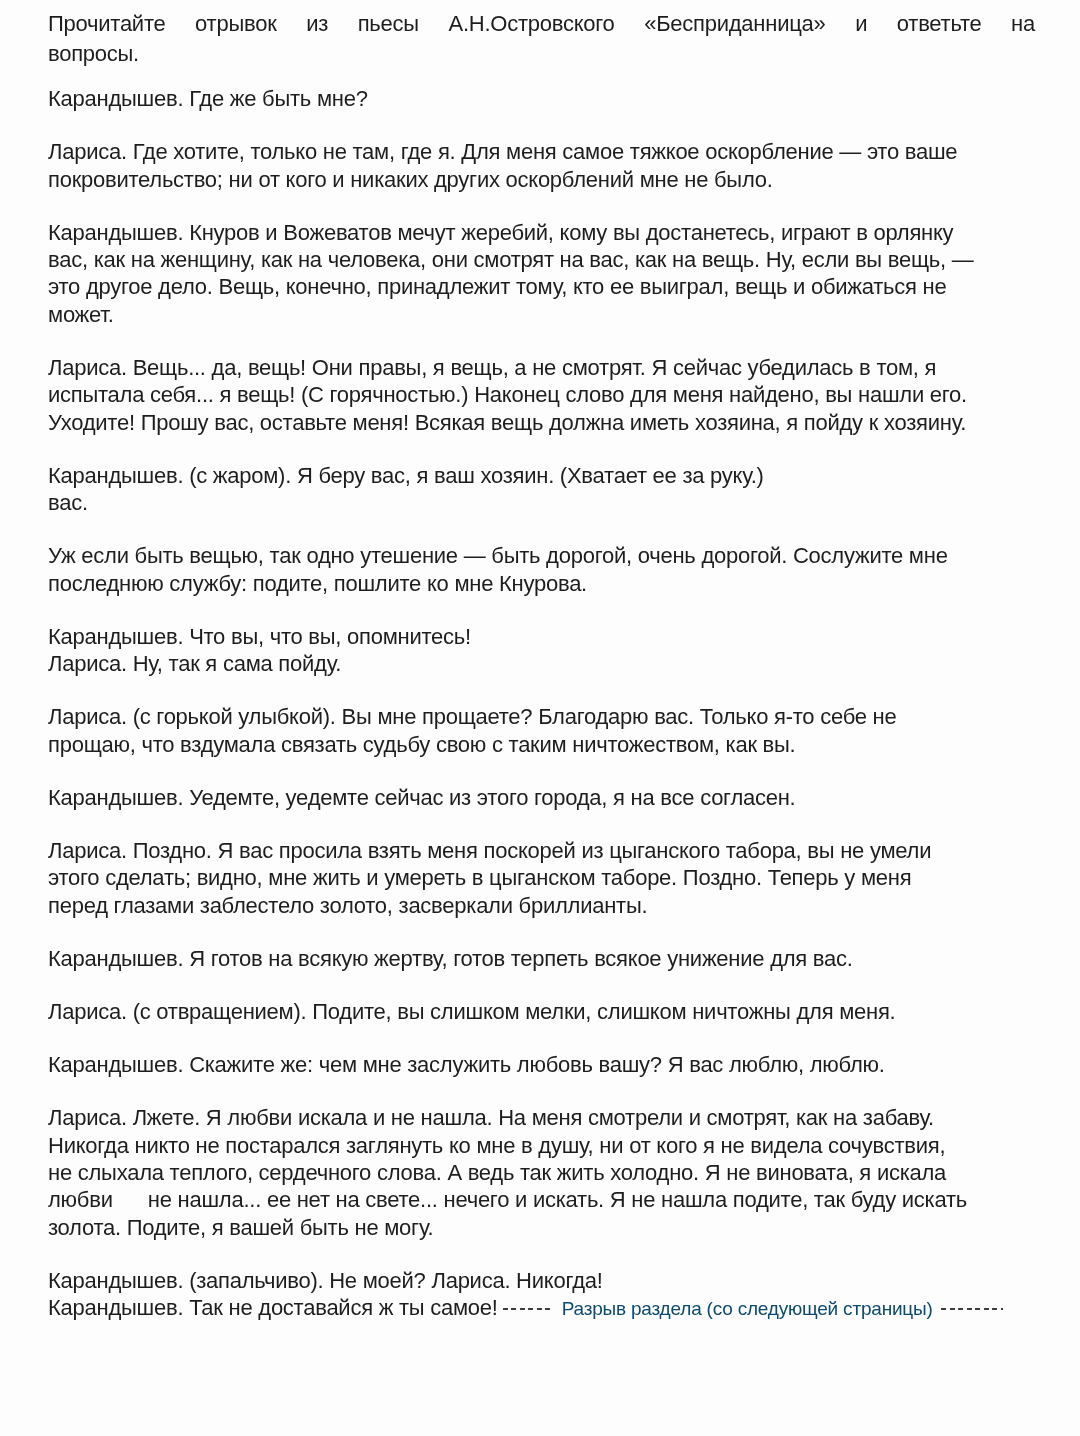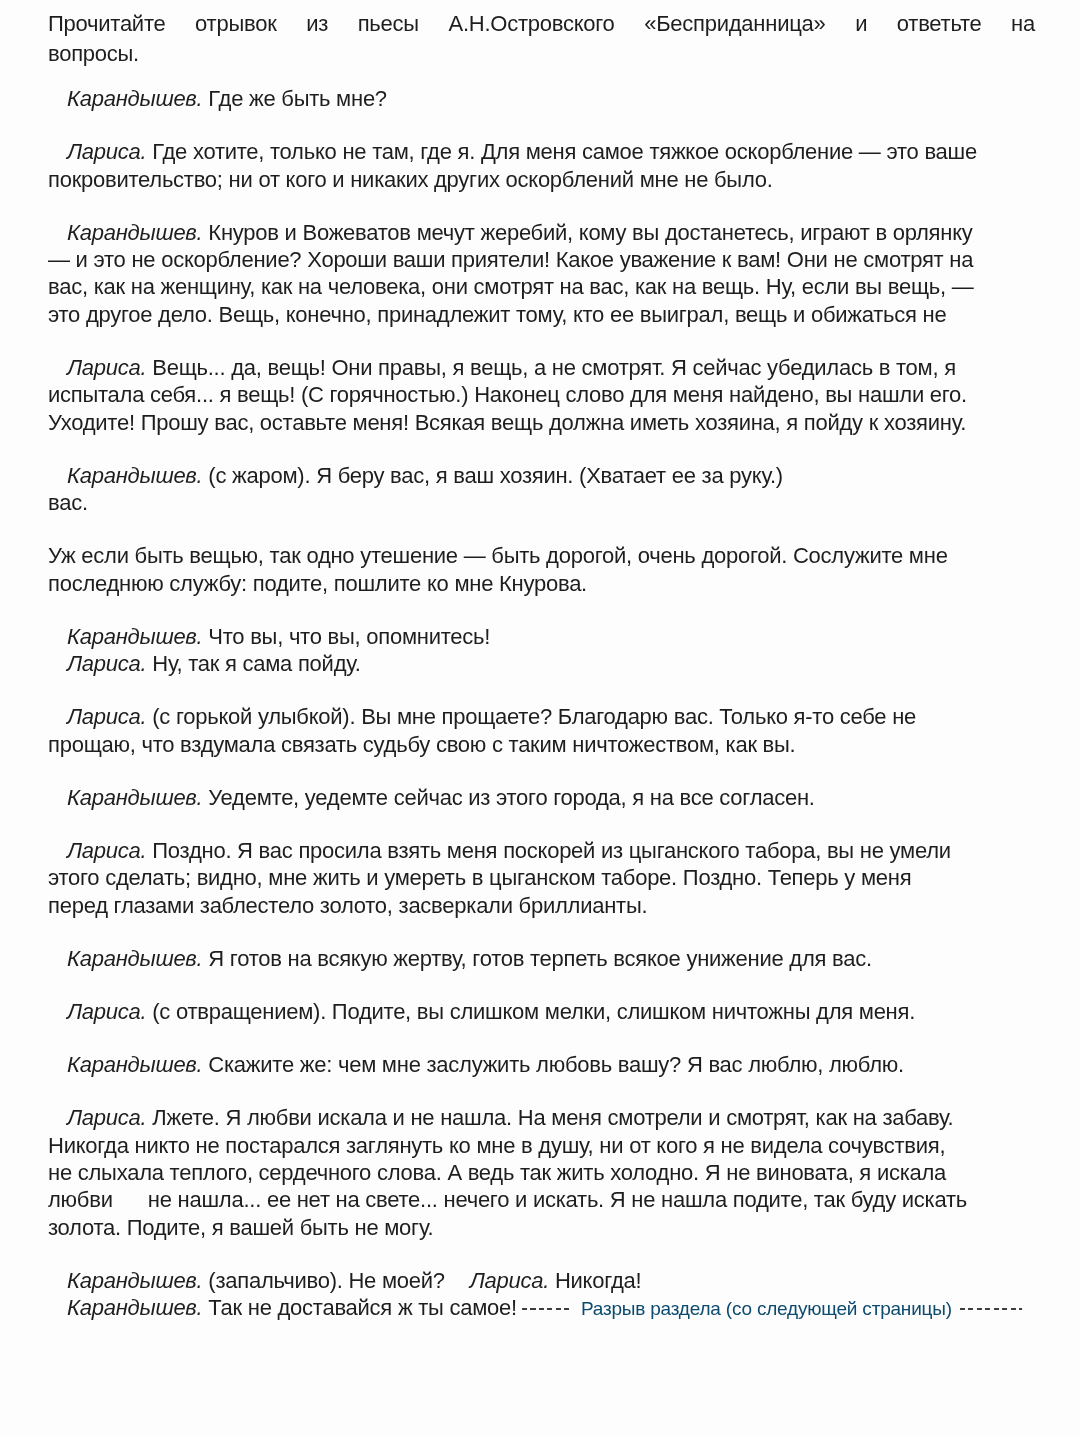--- a/index.html
+++ b/index.html
@@ -14,21 +14,21 @@
     font-size:22px;
     line-height:27.4px;
     letter-spacing:-0.25px;
     overflow:hidden;
   }
   .para{margin:0 0 25.7px 0;}
   .para.title-gap{margin-bottom:16px;}
   .para.title-gap .line{line-height:30px;}
   .line{white-space:pre;}
   .line.justify{white-space:normal;text-align:justify;text-align-last:justify;}
-  .name{font-style:italic;margin-left:19px;}
+  .name{}
   .dash{
     display:inline-block;height:2px;
     background:repeating-linear-gradient(90deg,#3d3d3d 0 5px,transparent 5px 8.5px);
     vertical-align:5px;
   }
   .dash.pb{width:130px;margin-left:7px;}
   .sb{white-space:pre;}
   .sb .dash.l{width:50px;margin-left:5px;margin-right:9px;}
   .sb .dash.r{width:62px;margin-left:8px;}
   .sb-label{font-size:19px;letter-spacing:-0.2px;color:#0c4a6e;}
@@ -44,23 +44,23 @@
       </div>
       <div class="para">
         <div class="line"><span class="name">Карандышев.</span><span class="speech"> Где же быть мне?</span></div>
       </div>
       <div class="para">
         <div class="line"><span class="name">Лариса.</span><span class="speech"> Где хотите, только не там, где я. Для меня самое тяжкое оскорбление — это ваше</span></div>
         <div class="line"><span class="speech">покровительство; ни от кого и никаких других оскорблений мне не было.</span></div>
       </div>
       <div class="para">
         <div class="line"><span class="name">Карандышев.</span><span class="speech"> Кнуров и Вожеватов мечут жеребий, кому вы достанетесь, играют в орлянку</span></div>
-        <div class="line"><span class="speech">— и это не оскорбление? Хороши ваши приятели! Какое уважение к вам! Они не смотрят на</span></div>
         <div class="line"><span class="speech">вас, как на женщину, как на человека, они смотрят на вас, как на вещь. Ну, если вы вещь, —</span></div>
         <div class="line"><span class="speech">это другое дело. Вещь, конечно, принадлежит тому, кто ее выиграл, вещь и обижаться не</span></div>
+        <div class="line"><span class="speech">может.</span></div>
       </div>
       <div class="para">
         <div class="line"><span class="name">Лариса.</span><span class="speech"> Вещь... да, вещь! Они правы, я вещь, а не смотрят. Я сейчас убедилась в том, я</span></div>
         <div class="line"><span class="speech">испытала себя... я вещь! (С горячностью.) Наконец слово для меня найдено, вы нашли его.</span></div>
         <div class="line"><span class="speech">Уходите! Прошу вас, оставьте меня! Всякая вещь должна иметь хозяина, я пойду к хозяину.</span></div>
       </div>
       <div class="para">
         <div class="line"><span class="name">Карандышев.</span><span class="speech"> (с жаром). Я беру вас, я ваш хозяин. (Хватает ее за руку.)</span></div>
         <div class="line"><span class="speech">вас.</span></div>
       </div>

